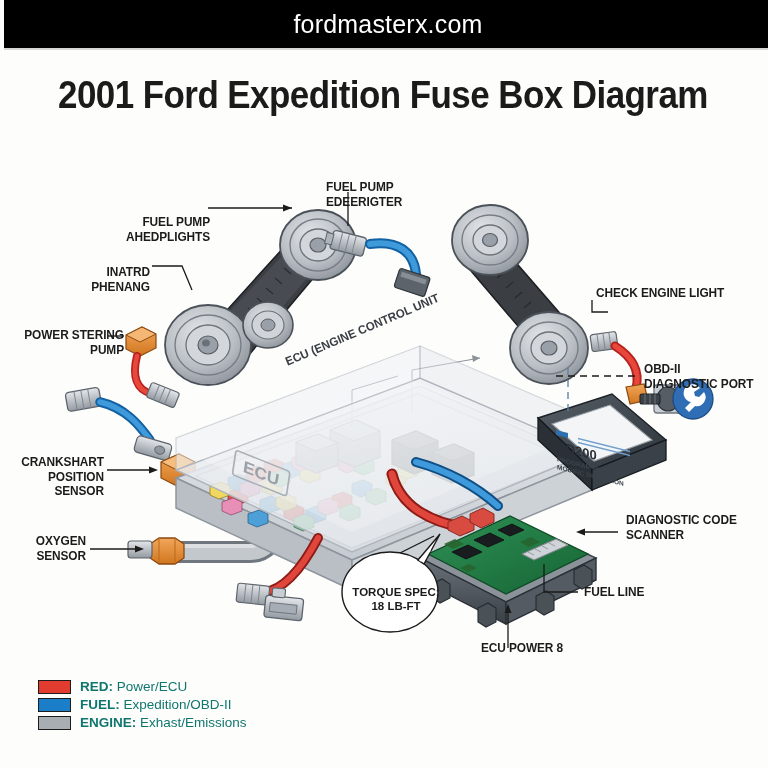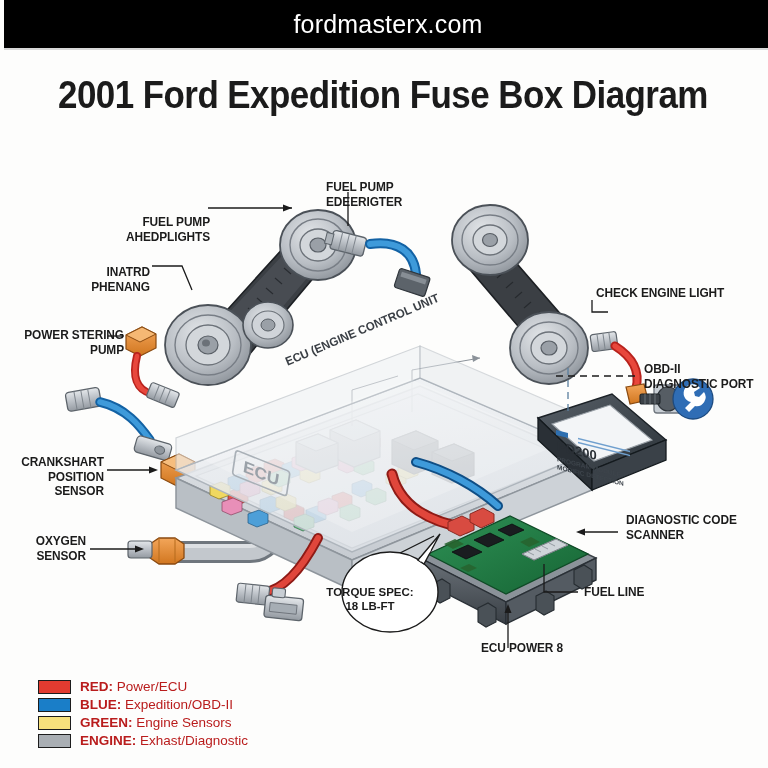--- a/index.html
+++ b/index.html
@@ -52,21 +52,21 @@
   }
   .bubble-txt{
     position:absolute;text-align:center;font-size:11.5px;
     font-weight:bold;color:#1b1b1b;line-height:14px;white-space:pre-line;
   }
 
   
   .legend{position:absolute;left:38px;top:678px;}
   .legend-row{display:flex;align-items:center;height:17px;margin-bottom:1px;}
   .sw{width:31px;height:12px;border:1.4px solid #1c1c1c;margin-right:9px;flex:none;}
-  .legend-text{font-size:13.5px;color:#b91c1c;white-space:nowrap;}
+  .legend-text{font-size:13.5px;color:#0f766e;white-space:nowrap;}
   .legend-text b{font-weight:bold;}
 </style>
 </head>
 <body>
 
 <div id="page">
 
   <div class="site-header">
     <span class="brand">fordmasterx.com</span>
   </div>
@@ -496,37 +496,33 @@
   <div class="lbl l" style="left:644px;top:362px;width:124px;">OBD-II
 DIAGNOSTIC PORT</div>
 
   <div class="lbl l" style="left:626px;top:513px;width:142px;">DIAGNOSTIC CODE
 SCANNER</div>
 
   <div class="lbl l" style="left:584px;top:585px;width:100px;">FUEL LINE</div>
 
   <div class="lbl c" style="left:462px;top:641px;width:120px;">ECU POWER 8</div>
 
-  <div class="bubble-txt" style="left:322px;top:585px;width:96px;">TORQUE SPEC:
+  <div class="bubble-txt" style="left:348px;top:585px;width:96px;">TORQUE SPEC:
 18 LB-FT</div>
 
   <div class="angled" style="left:286px;top:355px;transform:rotate(-23deg) scaleX(.96);">ECU (ENGINE CONTROL UNIT</div>
 
   <div class="legend">
     <div class="legend-row">
       <span class="sw" style="background:#e23b30"></span>
       <span class="legend-text"><b>RED:</b><span> Power/ECU</span></span>
     </div>
     <div class="legend-row">
       <span class="sw" style="background:#1a7ec8"></span>
-      <span class="legend-text"><b>BLUE:</b><span> Expedition/OBD-II</span></span>
-    </div>
-    <div class="legend-row">
-      <span class="sw" style="background:#f6e07c"></span>
-      <span class="legend-text"><b>GREEN:</b><span> Engine Sensors</span></span>
+      <span class="legend-text"><b>FUEL:</b><span> Expedition/OBD-II</span></span>
     </div>
     <div class="legend-row">
       <span class="sw" style="background:#a9aeb3"></span>
-      <span class="legend-text"><b>ENGINE:</b><span> Exhast/Diagnostic</span></span>
+      <span class="legend-text"><b>ENGINE:</b><span> Exhast/Emissions</span></span>
     </div>
   </div>
 
 </div>
 
 </body></html>

